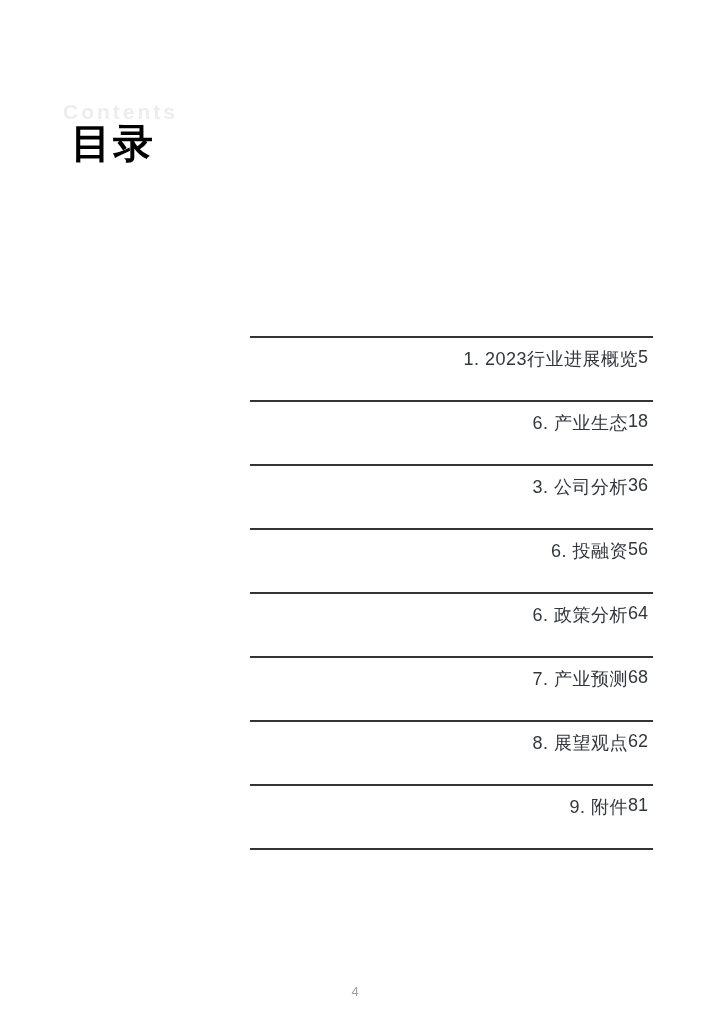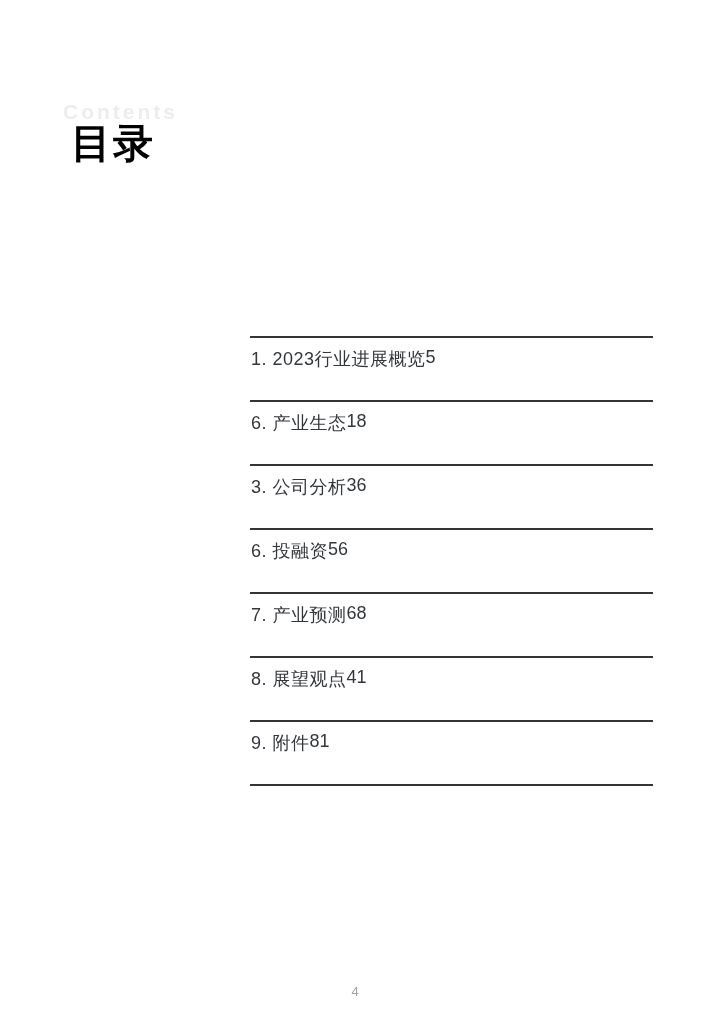--- a/index.html
+++ b/index.html
@@ -47,21 +47,21 @@
     left: 250px;
     top: 336px;
     width: 403px;
     border-bottom: 2px solid var(--rule);
     z-index: 2;
   }
   .toc-row {
     height: 64px;
     border-top: 2px solid var(--rule);
     display: flex;
-    justify-content: flex-start;
+    justify-content: flex-end;
     align-items: flex-start;
     padding: 9px 5px 0 1px;
     cursor: pointer;
   }
   .toc-label {
     font-size: 18px;
     letter-spacing: 0.5px;
     color: var(--text);
   }
   .toc-page {
@@ -98,26 +98,30 @@
     </div>
     <div class="toc-row">
       <span class="toc-label">3. 公司分析</span>
       <span class="toc-page">36</span>
     </div>
     <div class="toc-row">
       <span class="toc-label">6. 投融资</span>
       <span class="toc-page">56</span>
     </div>
     <div class="toc-row">
+      <span class="toc-label">6. 政策分析</span>
+      <span class="toc-page">64</span>
+    </div>
+    <div class="toc-row">
       <span class="toc-label">7. 产业预测</span>
       <span class="toc-page">68</span>
     </div>
     <div class="toc-row">
       <span class="toc-label">8. 展望观点</span>
-      <span class="toc-page">41</span>
+      <span class="toc-page">62</span>
     </div>
     <div class="toc-row">
       <span class="toc-label">9. 附件</span>
       <span class="toc-page">81</span>
     </div>
   </div>
 
   <div class="footer-pagenum">4</div>
 
 </div>

